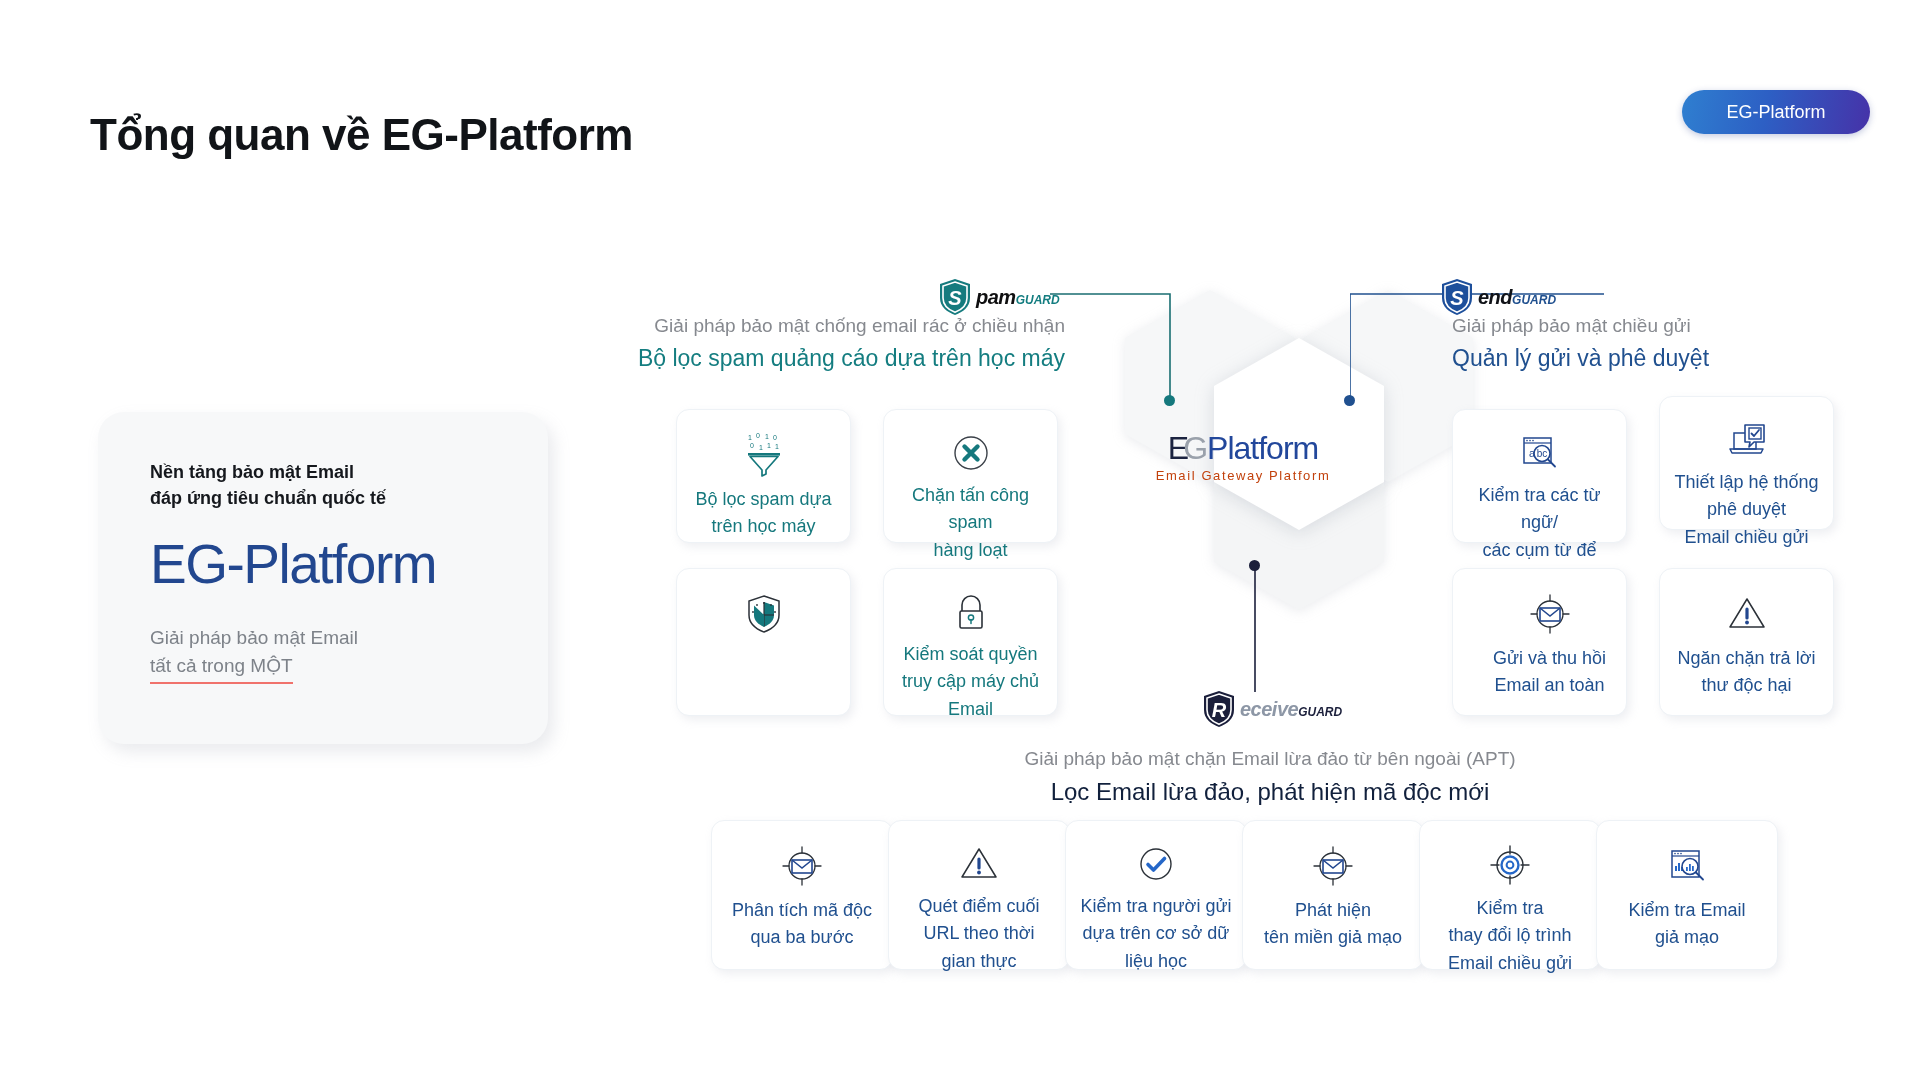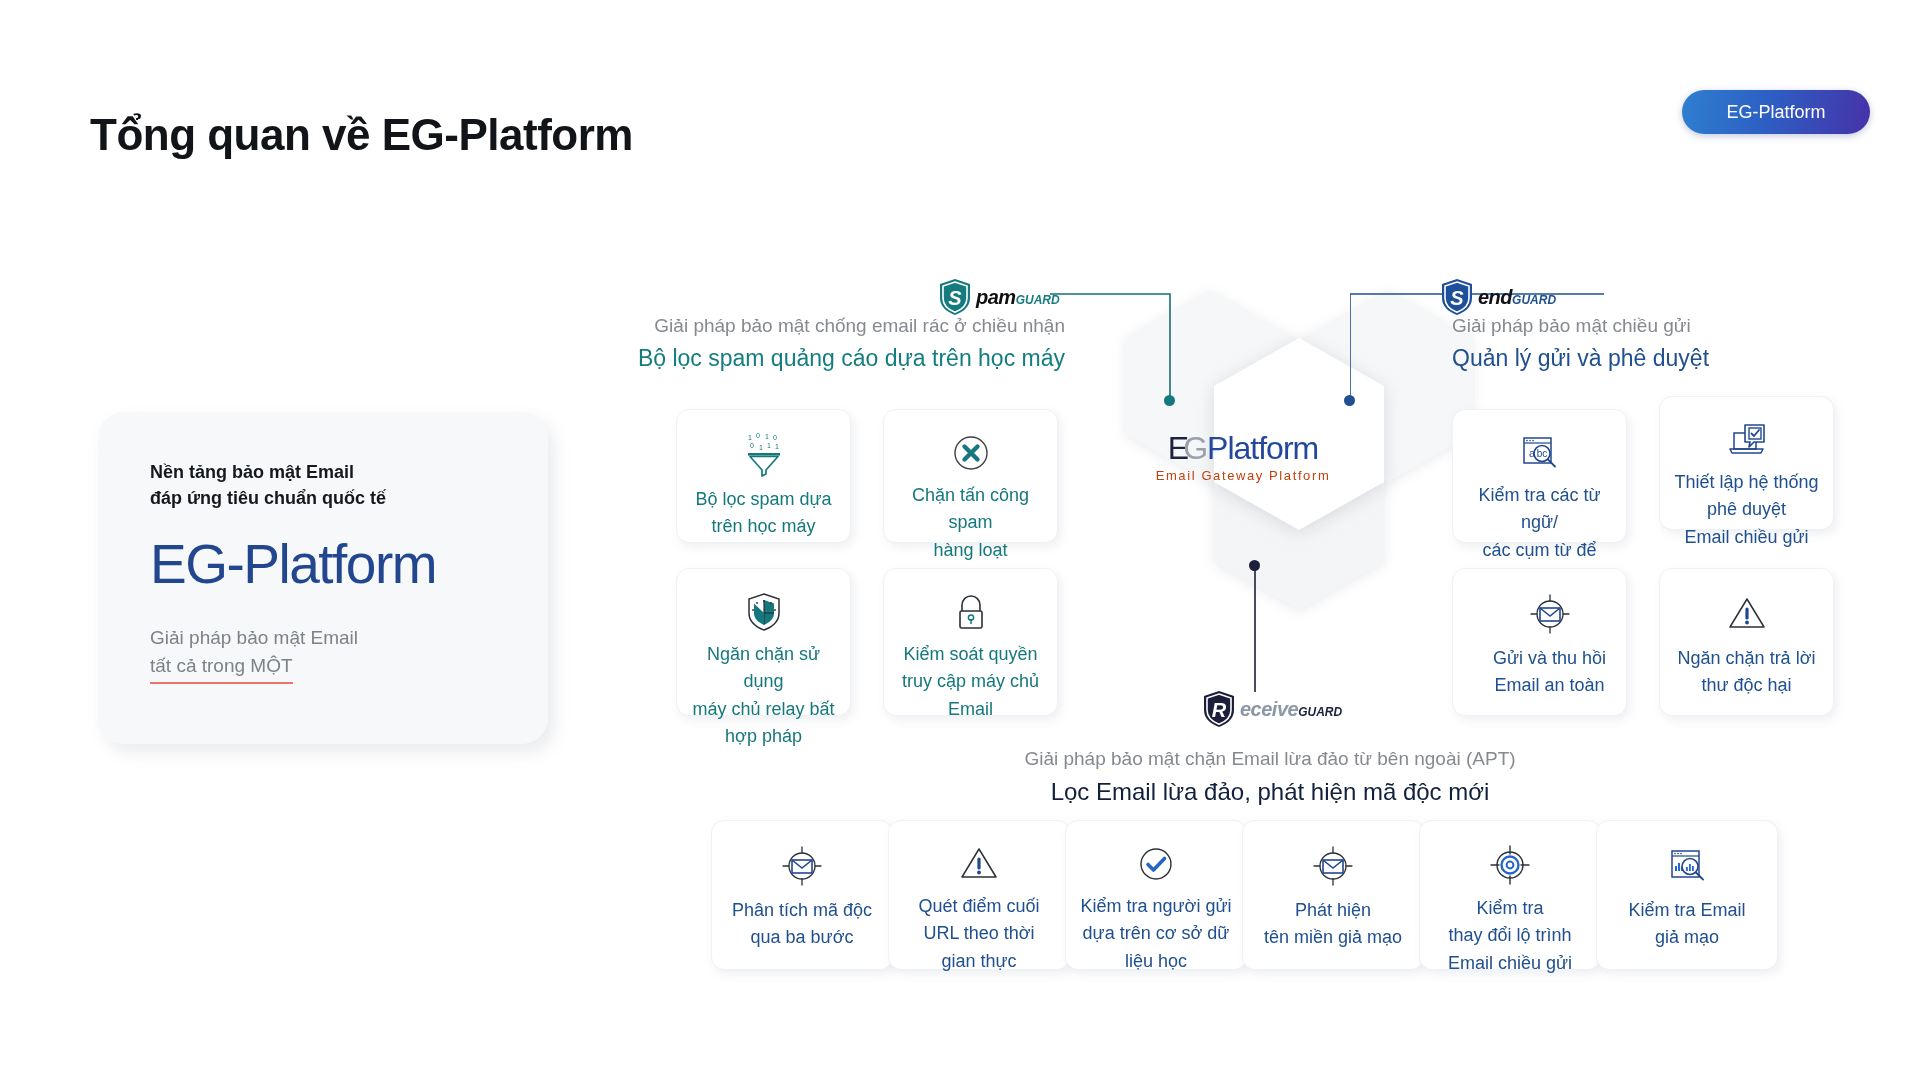--- a/index.html
+++ b/index.html
@@ -259,23 +259,20 @@
           <path d="M13 14.5 L13 24 C13 30 17.5 33.6 23 35.8 L23 24 Z" fill="#15787d"></path>
           <g fill="#2b3138">
               <circle cx="16" cy="14" r="0.9"></circle>
               <circle cx="23" cy="12" r="0.9"></circle>
               <circle cx="30" cy="14" r="0.9"></circle>
               <circle cx="34" cy="21" r="0.9"></circle>
               <circle cx="12" cy="21" r="0.9"></circle>
             </g>
         </svg>
       </span>
-      <span class="cap">Ngăn chặn sử dụng
-máy chủ relay bất
-hợp pháp</span>
     </div>
 
     <div class="card teal" style="left:883px; top:568px; height:148px;">
       <span class="ico">
         <svg width="46" height="46" viewBox="0 0 46 46">
           <path d="M14 22 V16 A9 9 0 0 1 32 16 V22" fill="none" stroke="#2b3138" stroke-width="1.6"></path>
           <rect x="12" y="22" width="22" height="17" rx="1.5" fill="none" stroke="#2b3138" stroke-width="1.6"></rect>
           <circle cx="23" cy="28.5" r="2.6" fill="none" stroke="#15787d" stroke-width="1.5"></circle>
           <path d="M23 30.6 V34.5" stroke="#15787d" stroke-width="1.5" stroke-linecap="round"></path>
         </svg>

